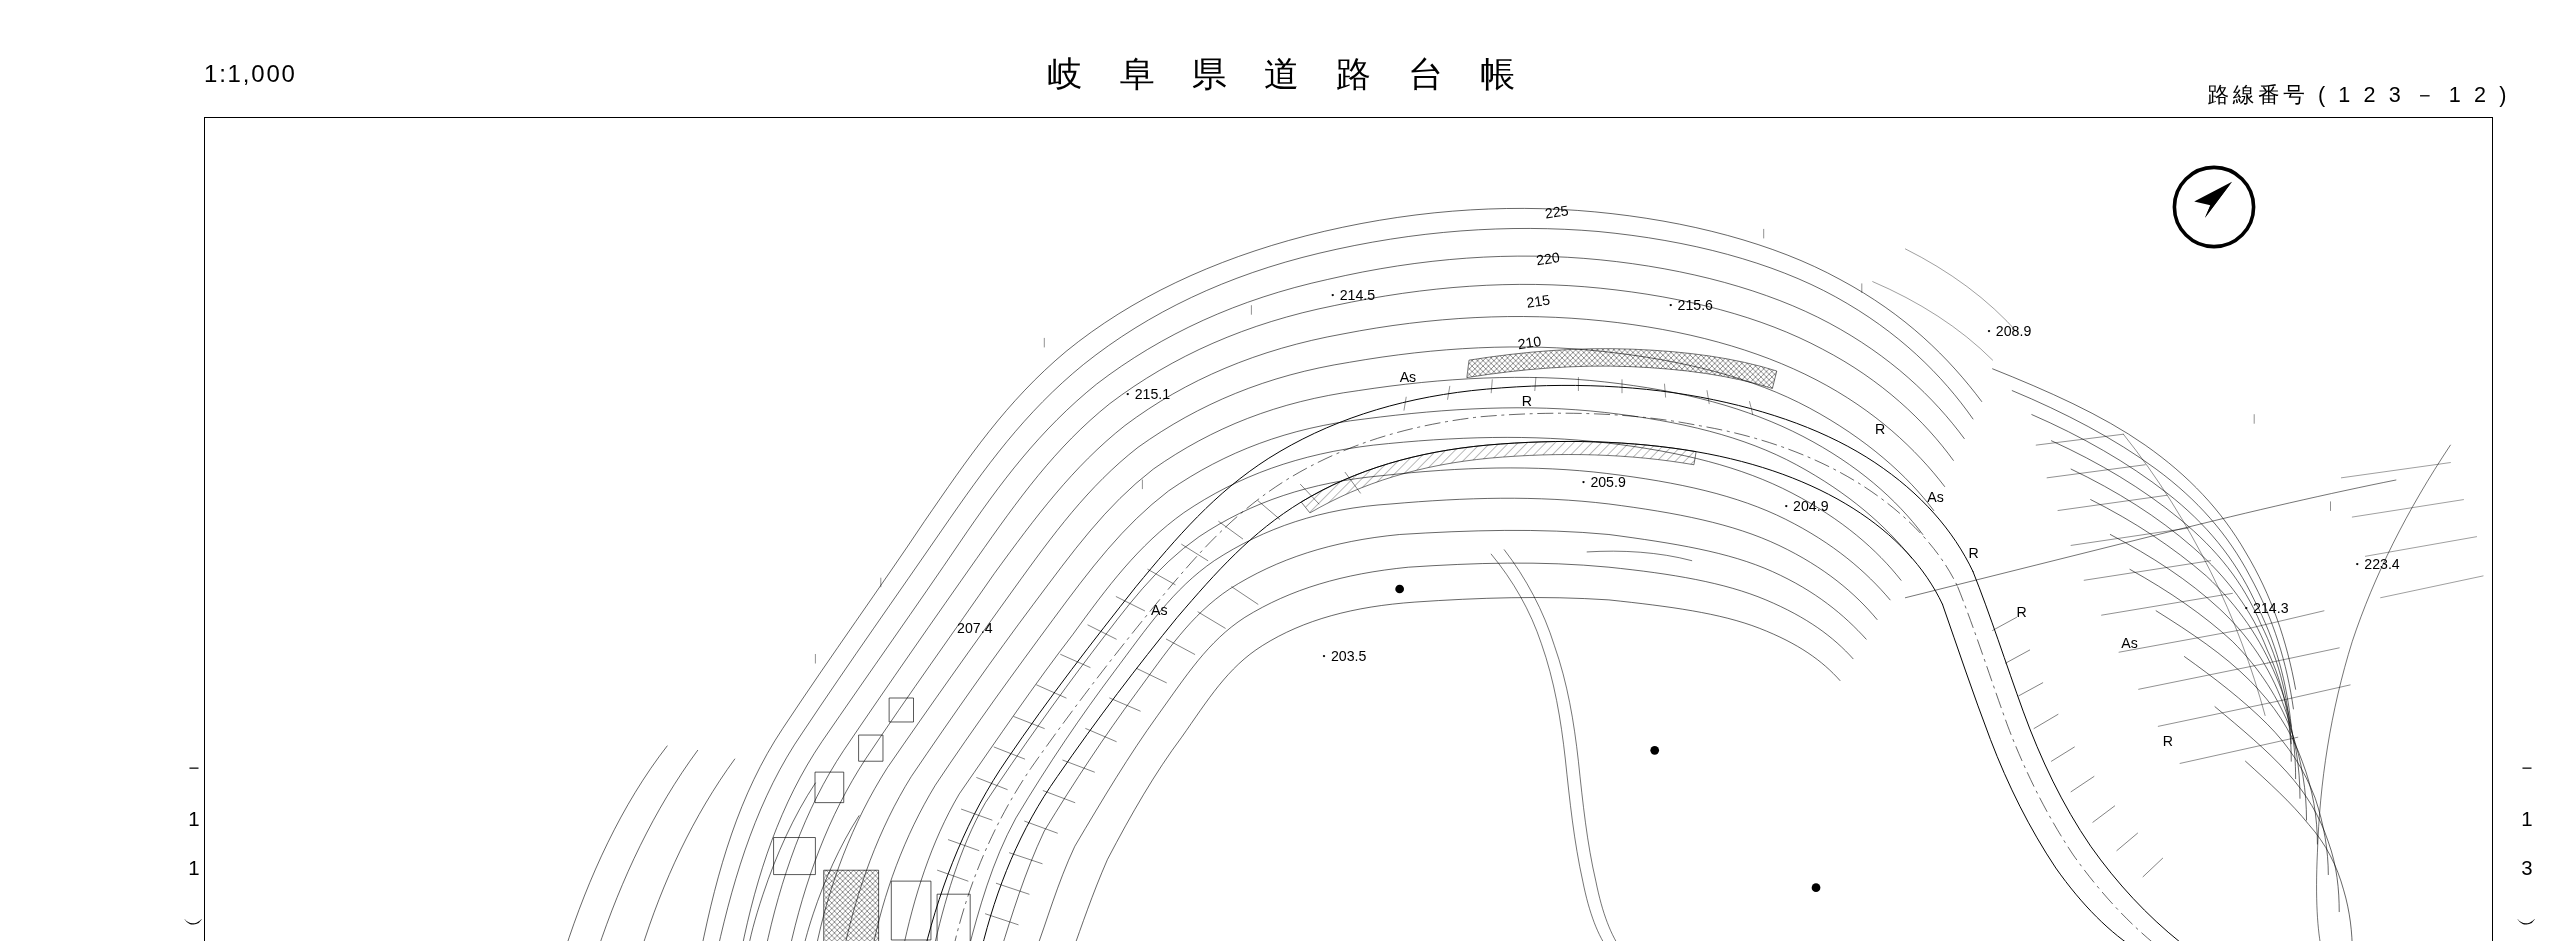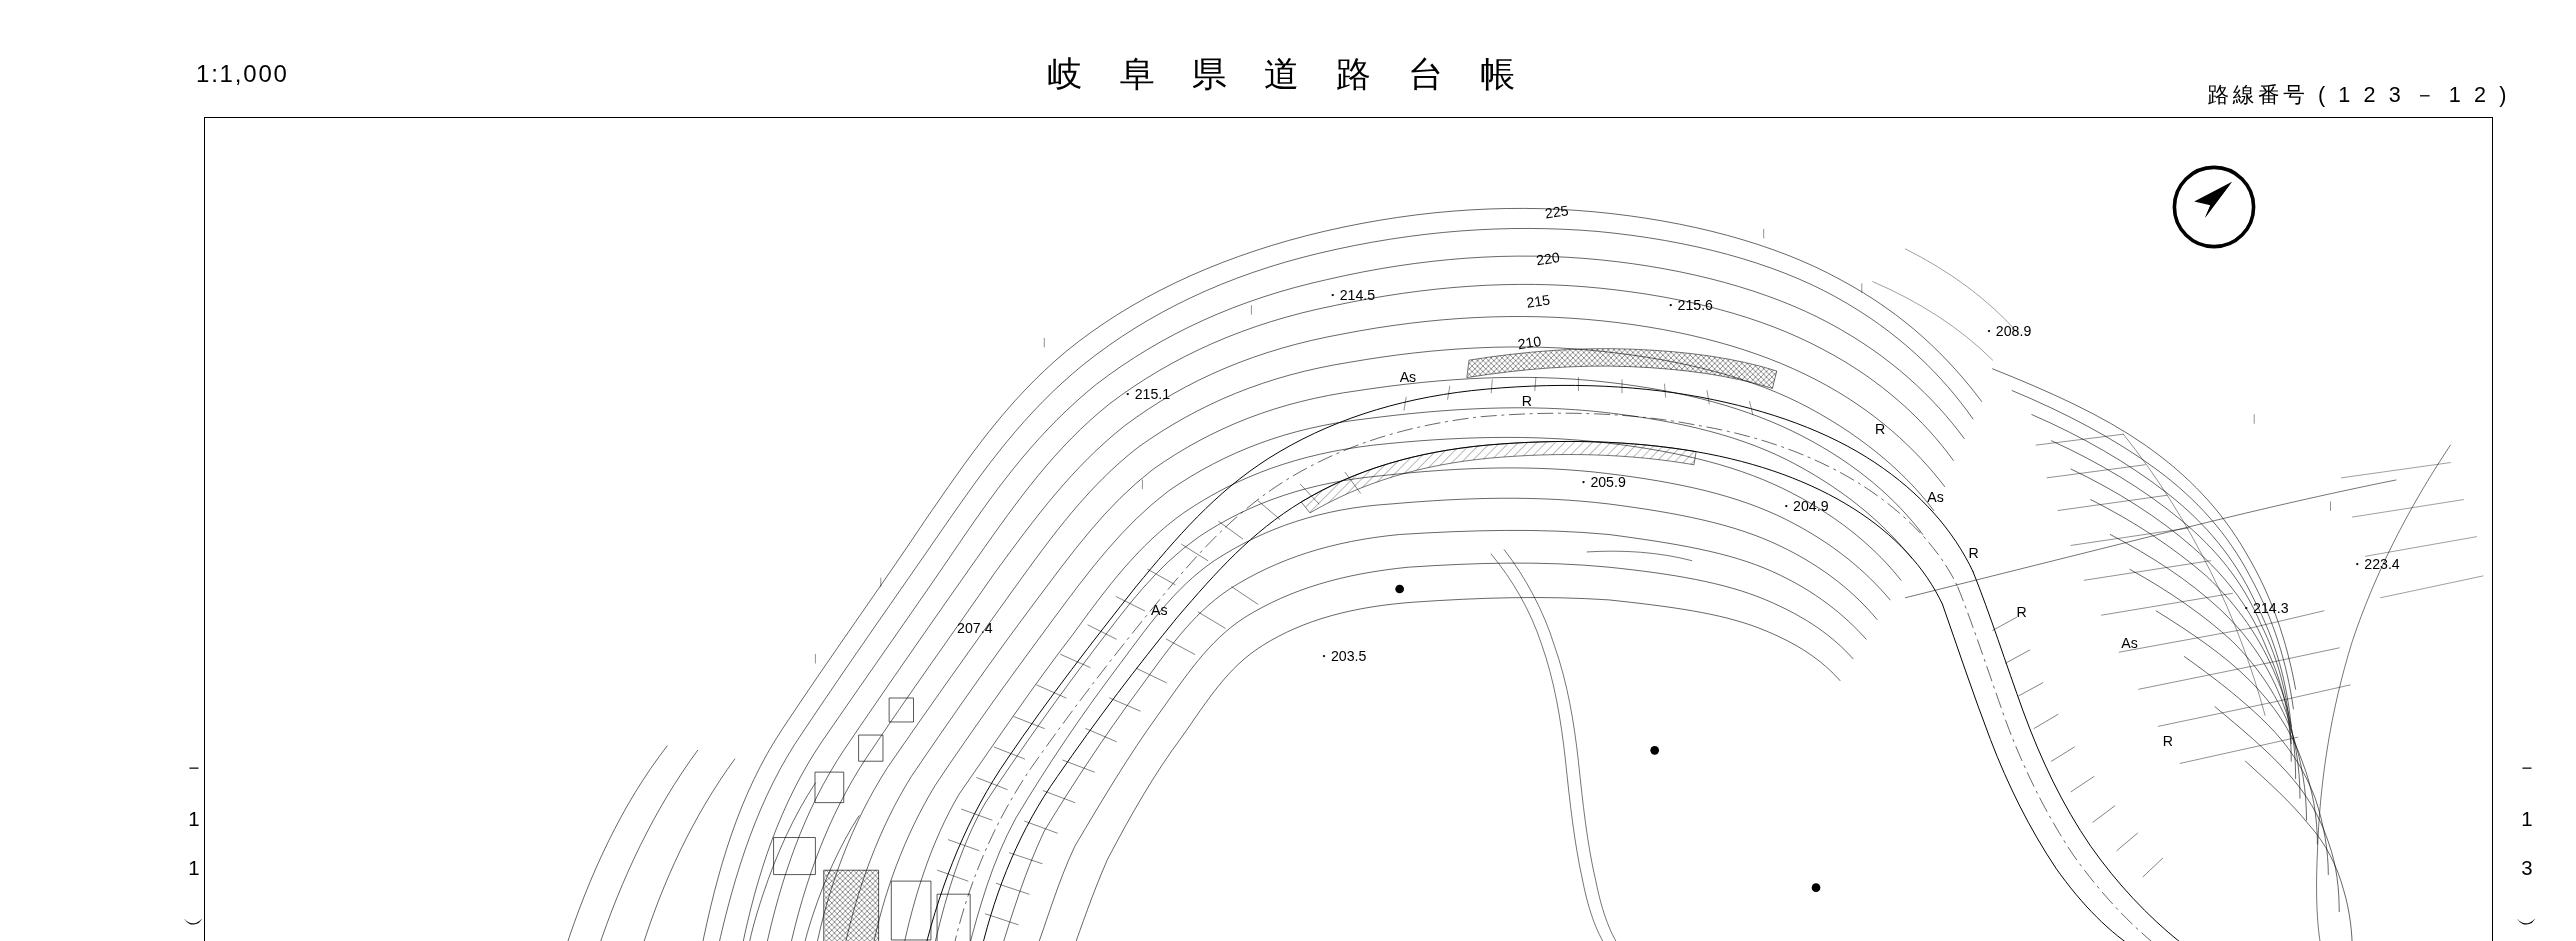--- a/index.html
+++ b/index.html
@@ -12,21 +12,21 @@
     height: 942px;
     position: relative;
     overflow: hidden;
     font-family: "Liberation Sans", sans-serif;
     color: #000000;
   }
 
   
   #scale-label {
     position: absolute;
-    left: 196px;
+    left: 204px;
     top: 60px;
     font-size: 24px;
     letter-spacing: 1.8px;
     white-space: nowrap;
   }
   #map-title {
     position: absolute;
     left: 0;
     right: 0;
     top: 51px;

